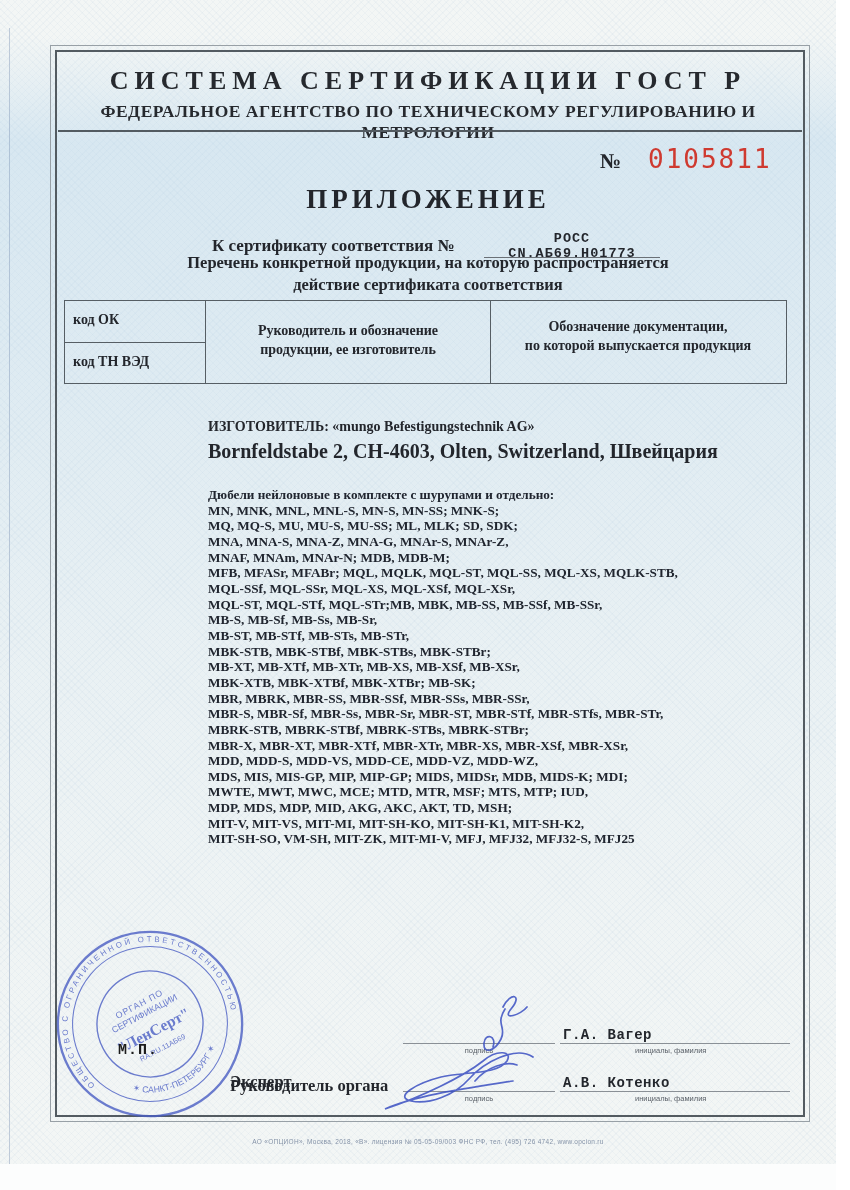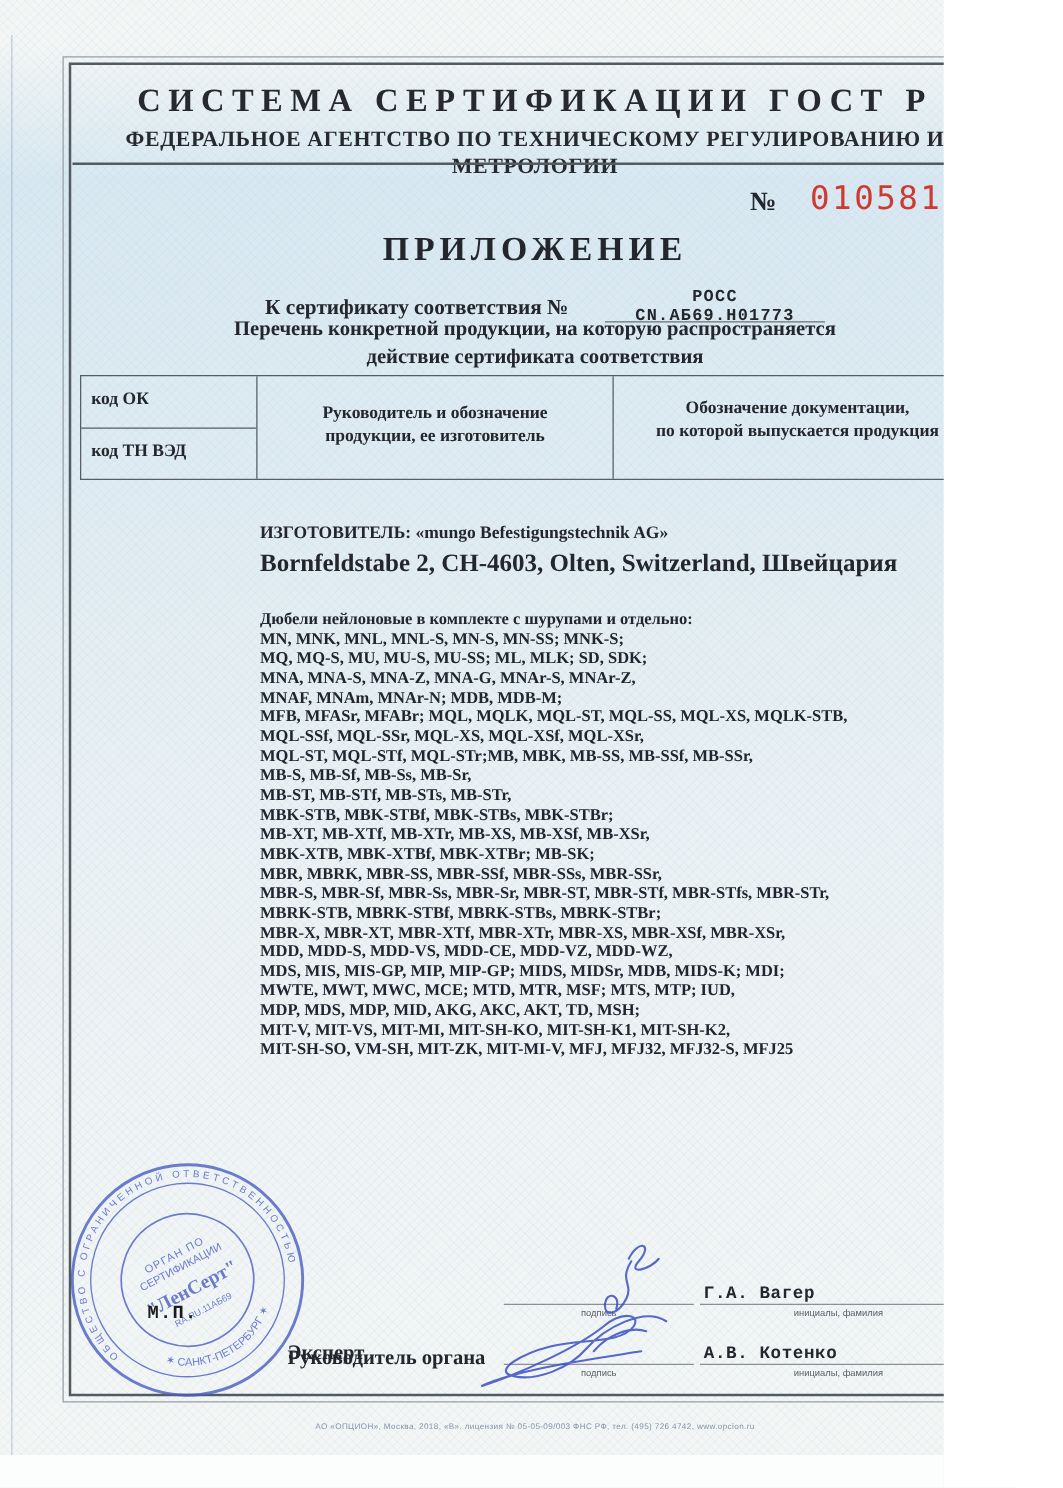--- a/index.html
+++ b/index.html
@@ -1,18 +1,18 @@
 <!DOCTYPE html>
 <html><head>
 <meta charset="utf-8">
 <style>
   html,body{margin:0;padding:0;}
   .page{
     position:relative;
-    width:755px;height:1190px;
+    width:836px;height:1190px;
     background-color:#f3f6f5;
     background-image:
       repeating-linear-gradient(45deg, rgba(145,175,205,.07) 0 1px, transparent 1px 5px),
       repeating-linear-gradient(-45deg, rgba(145,175,205,.07) 0 1px, transparent 1px 5px);
     overflow:hidden;
     font-family:"Liberation Serif", serif;
     color:#23262c;
   }
   .blue-tint{
     position:absolute;left:0;top:0;width:100%;height:100%;pointer-events:none;

